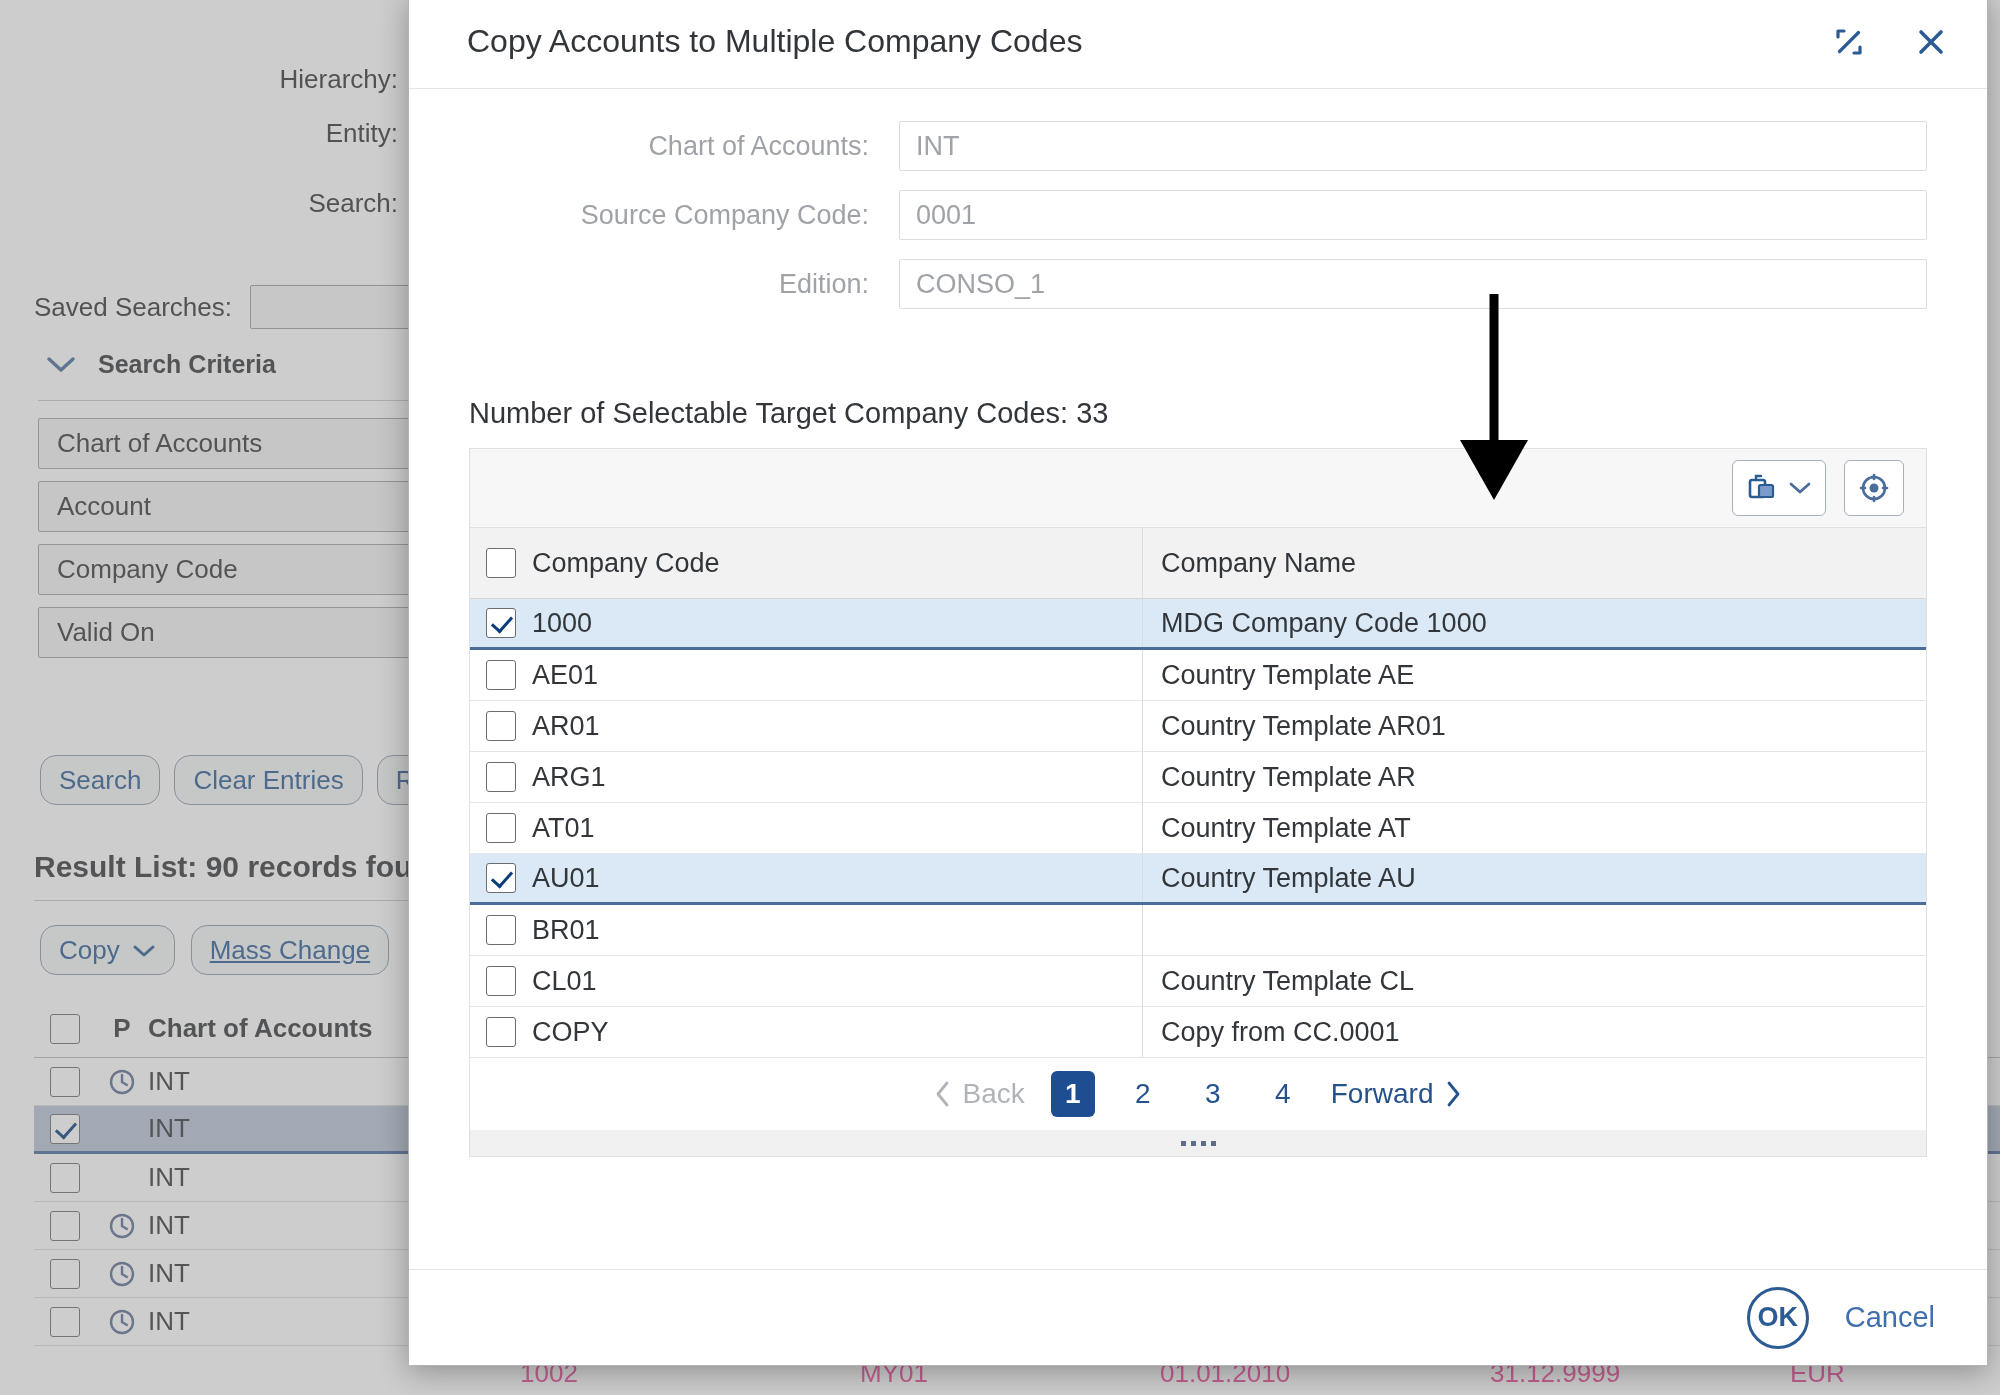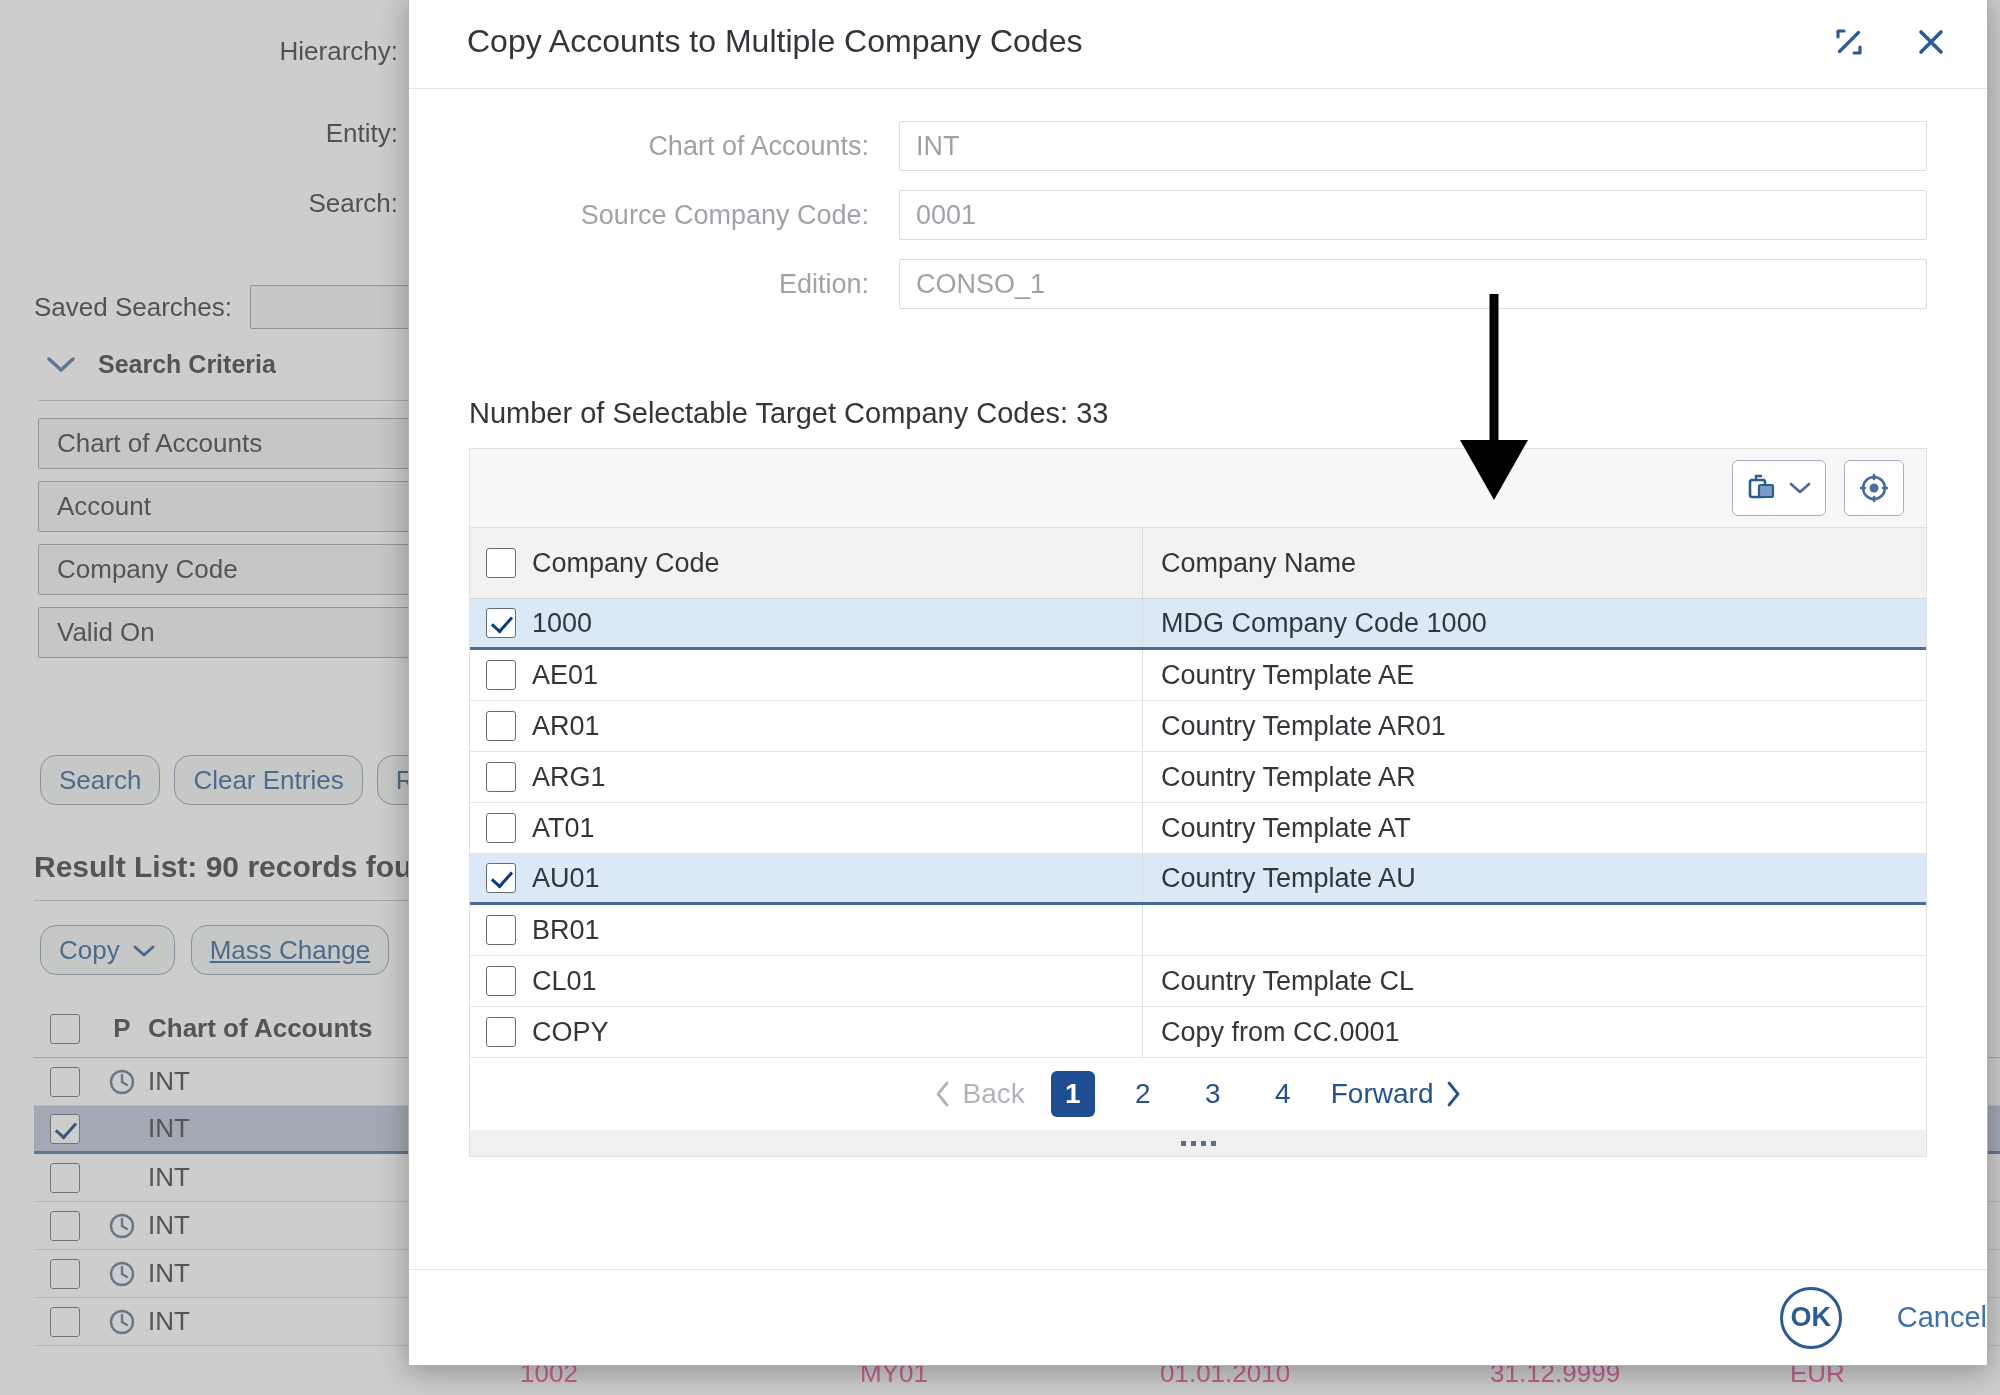--- a/index.html
+++ b/index.html
@@ -200,43 +200,43 @@
 
   .grip-bar {
     height: 26px; background: #f0f0f0; display: flex;
     align-items: center; justify-content: center;
   }
   .grip { display: flex; gap: 5px; }
   .grip i { width: 5px; height: 5px; background: #5d6d85; display: block; }
 
   .dlg-footer {
     height: 96px; border-top: 1px solid #e5e5e5; display: flex;
-    align-items: center; justify-content: flex-end; gap: 55px;
-    flex: none; background: #fff;
+    align-items: center; justify-content: flex-end; gap: 36px;
+    padding-right: 52px; flex: none; background: #fff;
   }
   .ok-btn {
     width: 62px; height: 62px; border: 3px solid #2b5b93; border-radius: 50%;
     display: flex; align-items: center; justify-content: center;
     font-size: 27px; font-weight: bold; color: #2b5b93; background: #fff;
   }
   .cancel-btn { font-size: 29px; color: #3f6fae; background: none; border: none; }
 
   
   .anno-arrow { position: absolute; z-index: 40; pointer-events: none; }
 </style>
 </head>
 <body>
 
 <div id="root">
 
   <div class="bg-layer">
     <div class="bg-content">
 
       <div class="bg-right-labels">
-        <div class="bg-rlabel" style="top:36px">Hierarchy:</div>
+        <div class="bg-rlabel" style="top:64px">Hierarchy:</div>
         <div class="bg-rlabel" style="top:118px">Entity:</div>
         <div class="bg-rlabel" style="top:188px">Search:</div>
       </div>
 
       <div class="saved-searches-row">
         <span class="lbl">Saved Searches:</span>
         <div class="box"></div>
       </div>
 
       <div class="sc-header">

